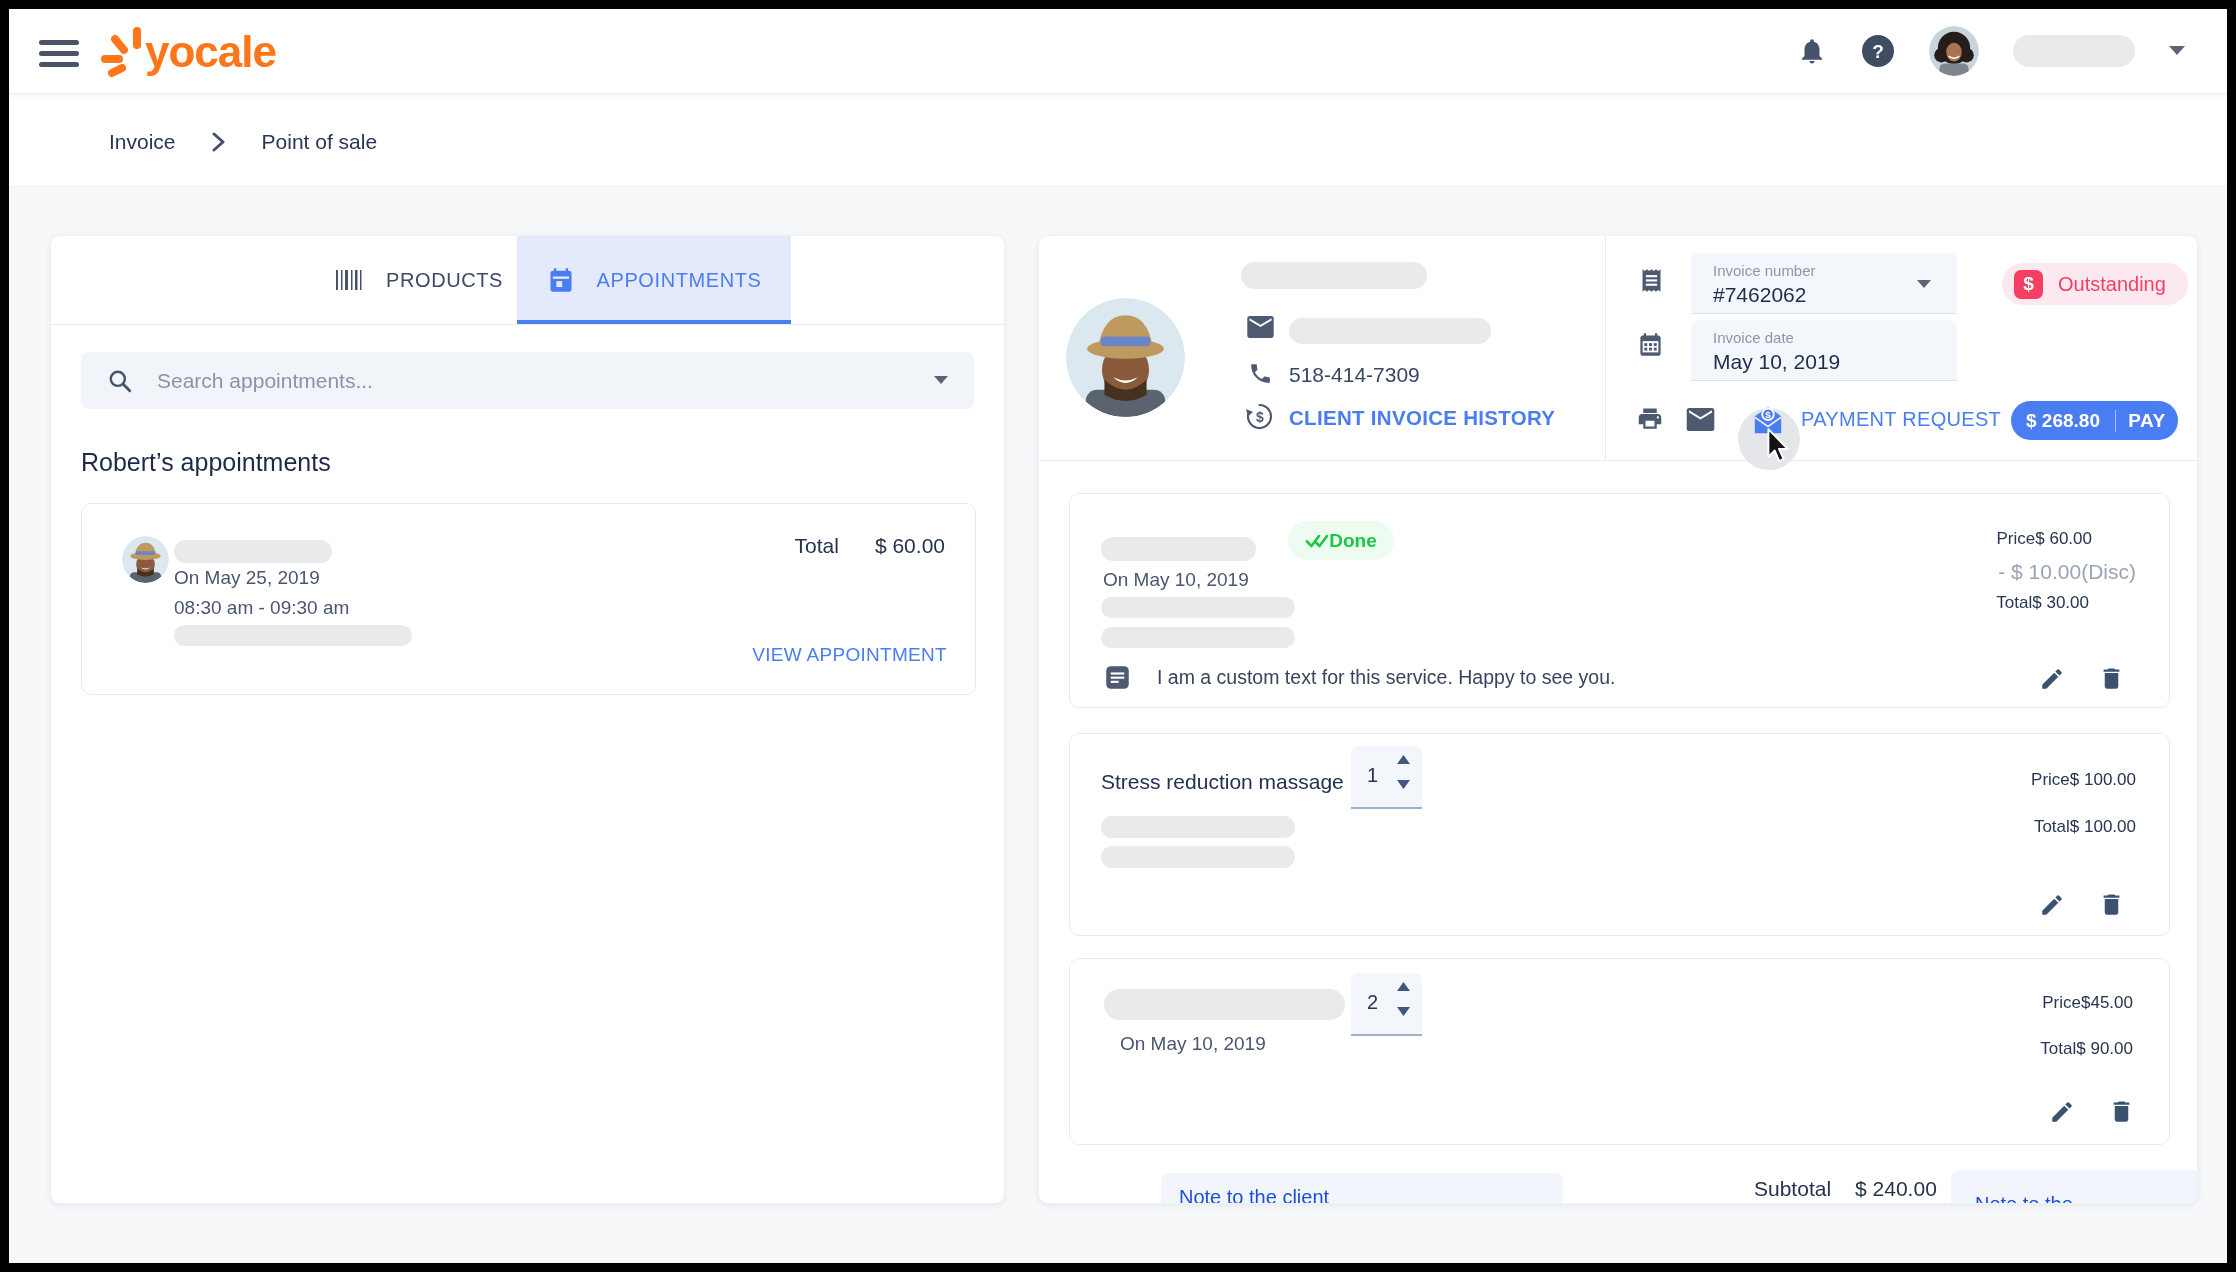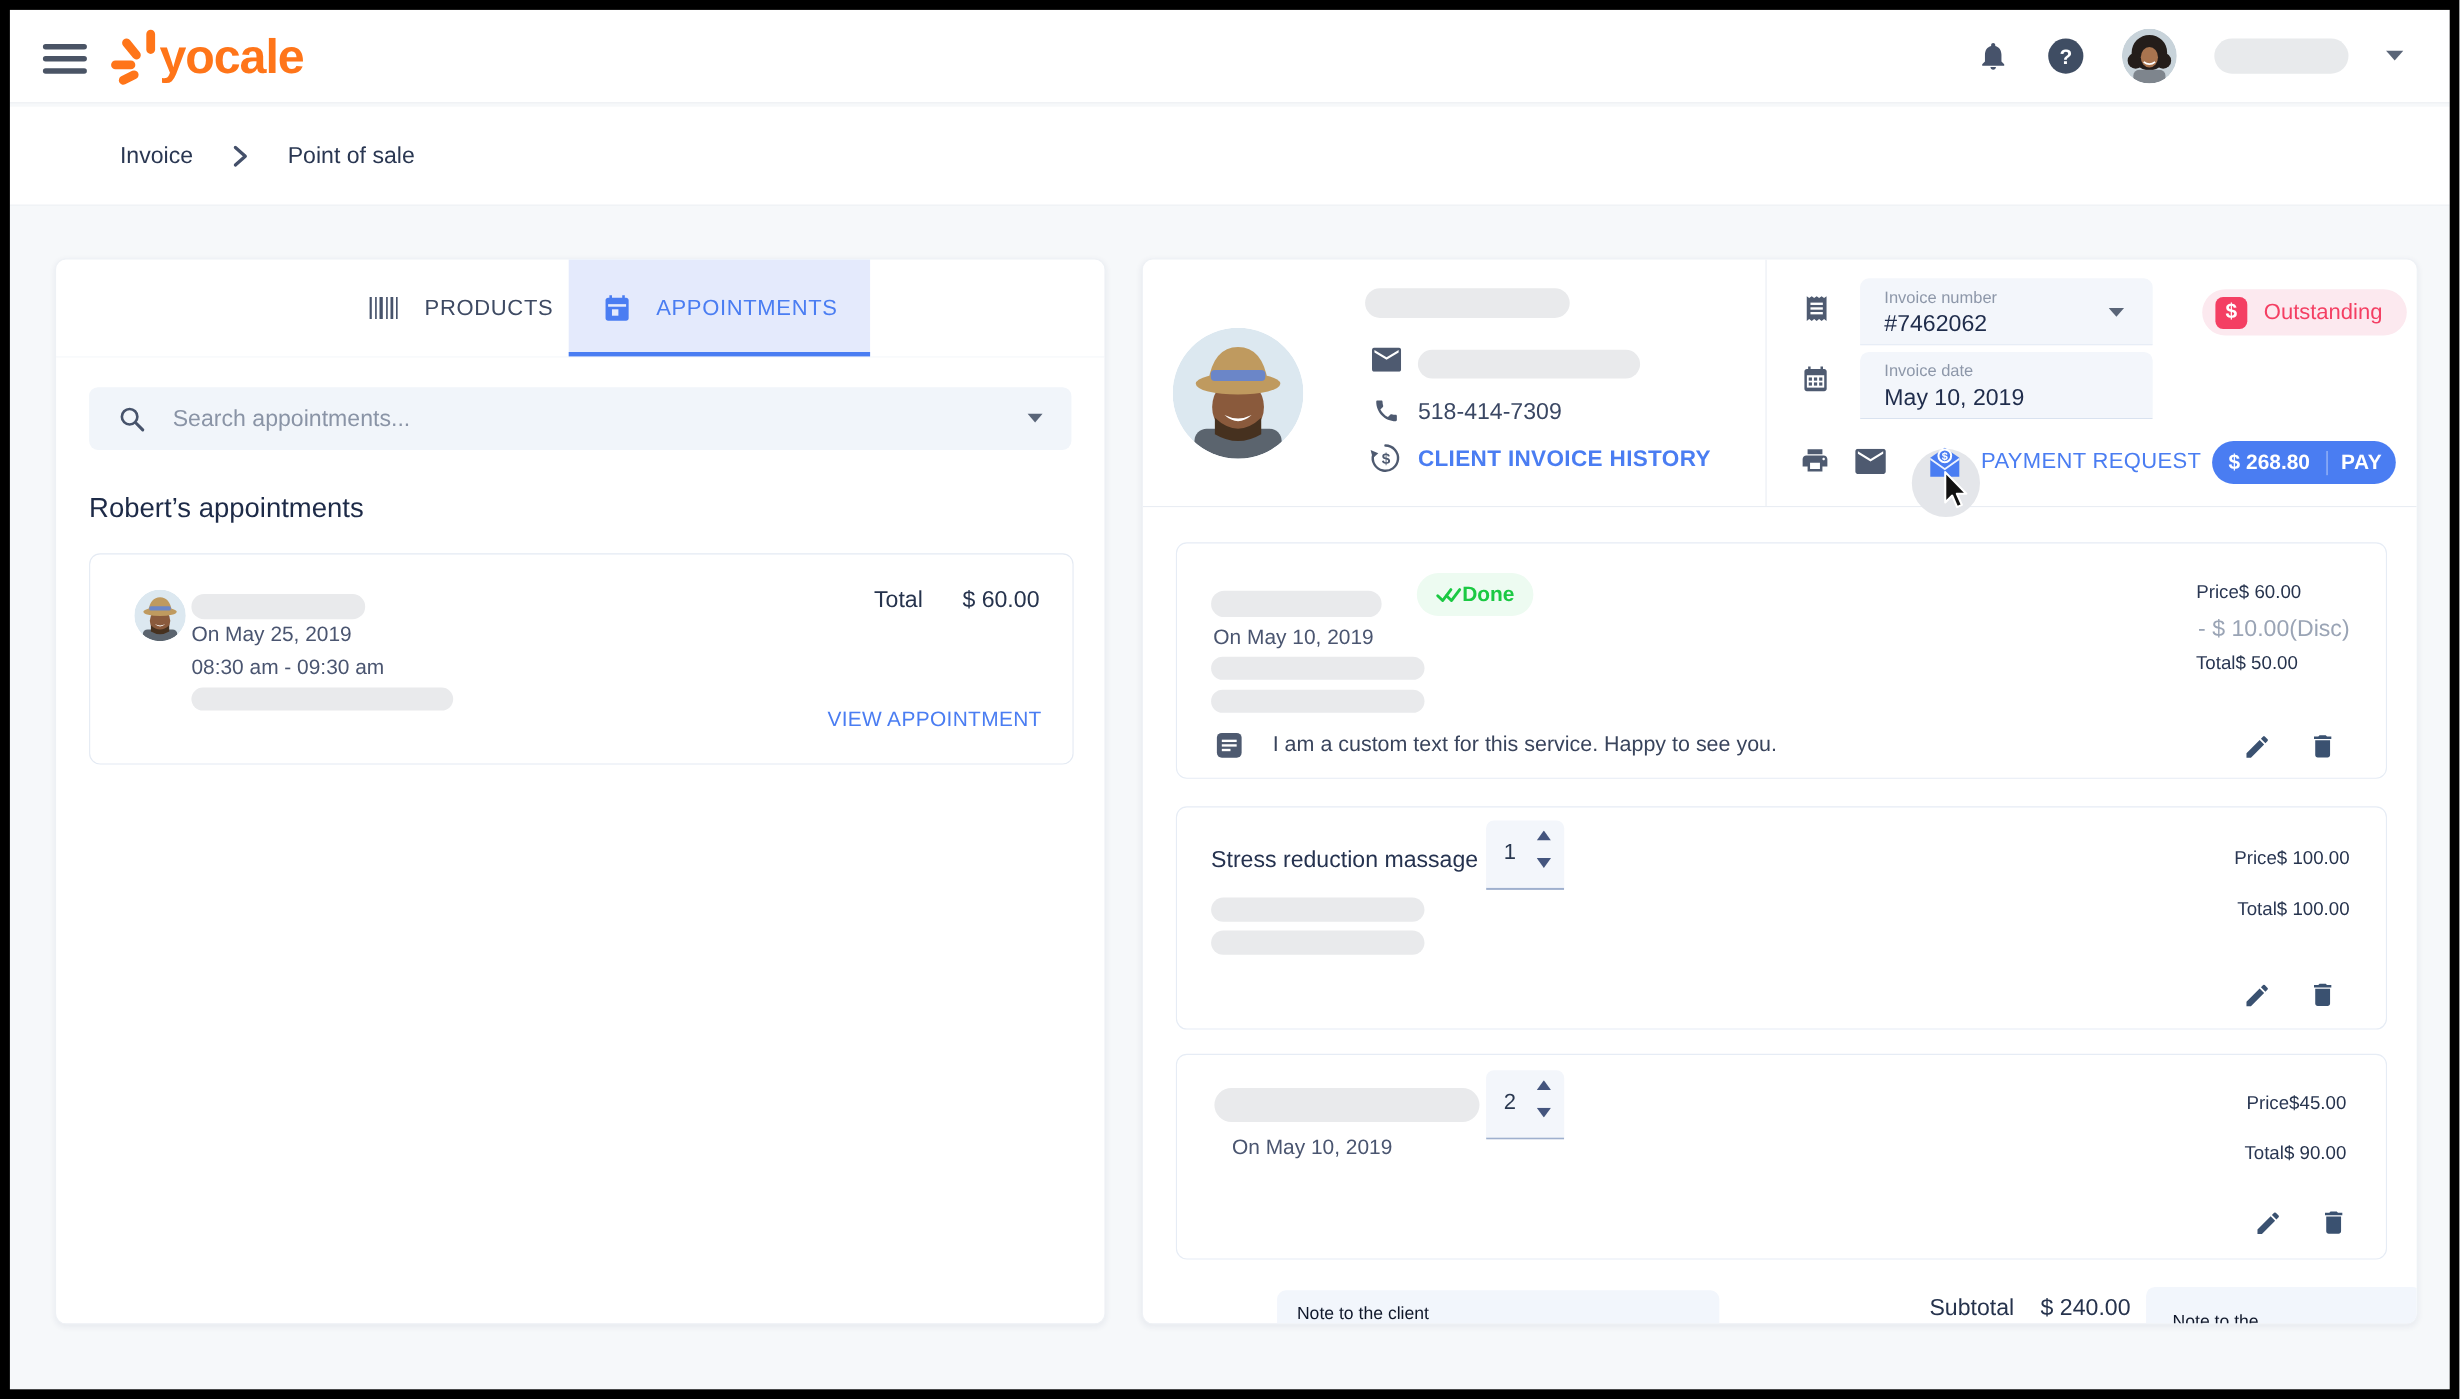--- a/index.html
+++ b/index.html
@@ -67,21 +67,21 @@
   .done-badge span{color:#1BC943;font-size:19px;font-weight:700;}
   .prow{position:absolute;display:flex;font-size:17px;color:#26334D;}
   .prow .plabel{color:#2A3753;}
   .disc{position:absolute;font-size:21px;color:#9AA4B5;}
   .stepper{position:absolute;left:281px;width:71px;height:63px;background:#F3F6FB;border-radius:7px 7px 0 0;border-bottom:2px solid #9FB0CE;box-sizing:border-box;}
   .stepper .qty{position:absolute;left:16px;top:18px;font-size:20px;color:#2A3850;}
   .stepper .arrows{position:absolute;right:12px;top:9px;display:flex;flex-direction:column;gap:16px;cursor:pointer;}
   .note-row{position:absolute;left:34px;top:170px;display:flex;align-items:center;gap:26px;font-size:19.5px;color:#39445C;}
   .icon-btn{position:absolute;cursor:pointer;}
   
-  .note-field{position:absolute;background:#F2F6FC;border-radius:8px 8px 0 0;font-size:16px;color:#0f172a;box-sizing:border-box;cursor:text;}
+  .note-field{position:absolute;background:#F2F6FC;border-radius:8px 8px 0 0;font-size:20px;color:#1d4ed8;box-sizing:border-box;cursor:text;}
   .subtotal{position:absolute;left:715px;top:941px;display:flex;gap:24px;font-size:21px;color:#26334D;}
   .cursor{position:absolute;left:722px;top:192px;z-index:40;}
 </style>
 </head>
 <body>
 
 <div class="topbar">
   <div class="hamburger">
       <i></i>
       <i></i>
@@ -335,21 +335,21 @@
     <div class="bar abs" style="left:31px;top:103px;width:194px;height:21px;"></div>
     <div class="bar abs" style="left:31px;top:133px;width:194px;height:21px;"></div>
 
     <div class="prow" style="top:35px;right:77px;">
       <span class="plabel">Price</span>
       <span>$ 60.00</span>
     </div>
     <div class="disc" style="top:66px;right:33px;">- $ 10.00(Disc)</div>
     <div class="prow" style="top:99px;right:80px;">
       <span class="plabel">Total</span>
-      <span>$ 50.00</span>
+      <span>$ 30.00</span>
     </div>
 
     <div class="note-row">
       <svg width="27" height="27" viewBox="0 0 24 24">
         <rect x="2" y="2" width="20" height="20" rx="4" fill="#4E5A70"></rect>
         <g fill="#fff">
             <rect x="6" y="7.5" width="12" height="1.9"></rect>
             <rect x="6" y="11.2" width="12" height="1.9"></rect>
             <rect x="6" y="14.9" width="7" height="1.9"></rect>
           </g>

